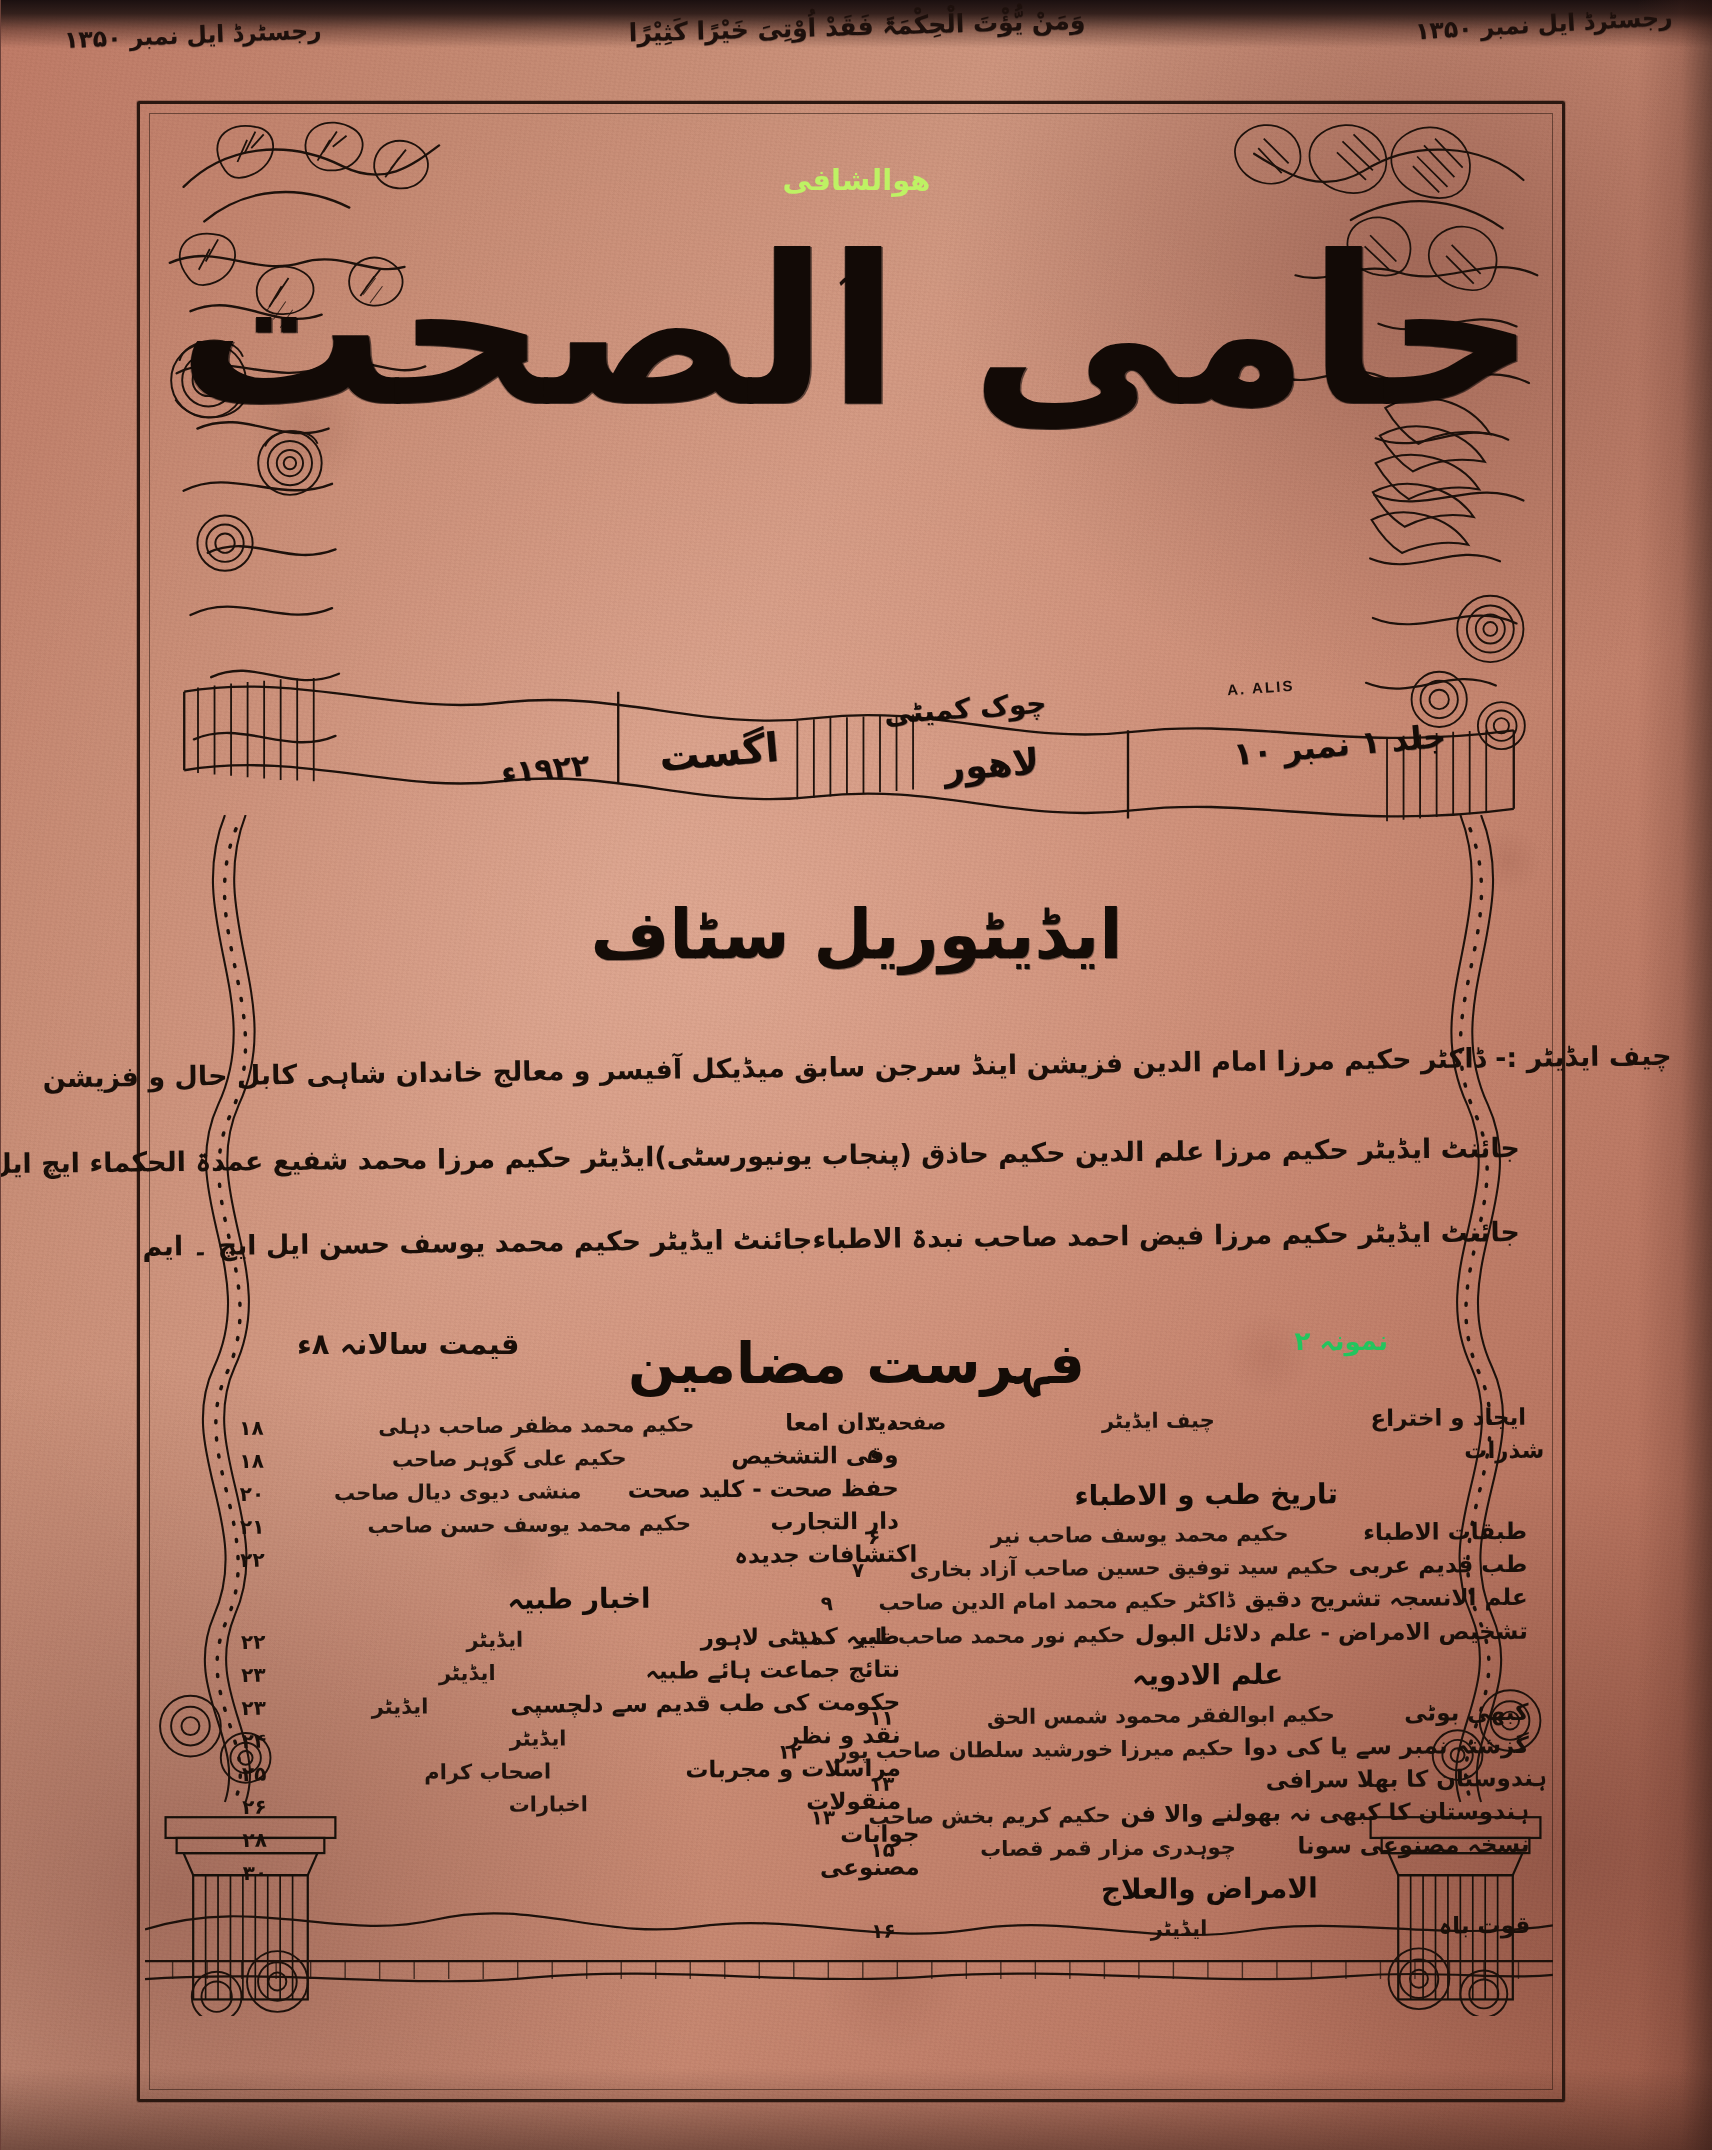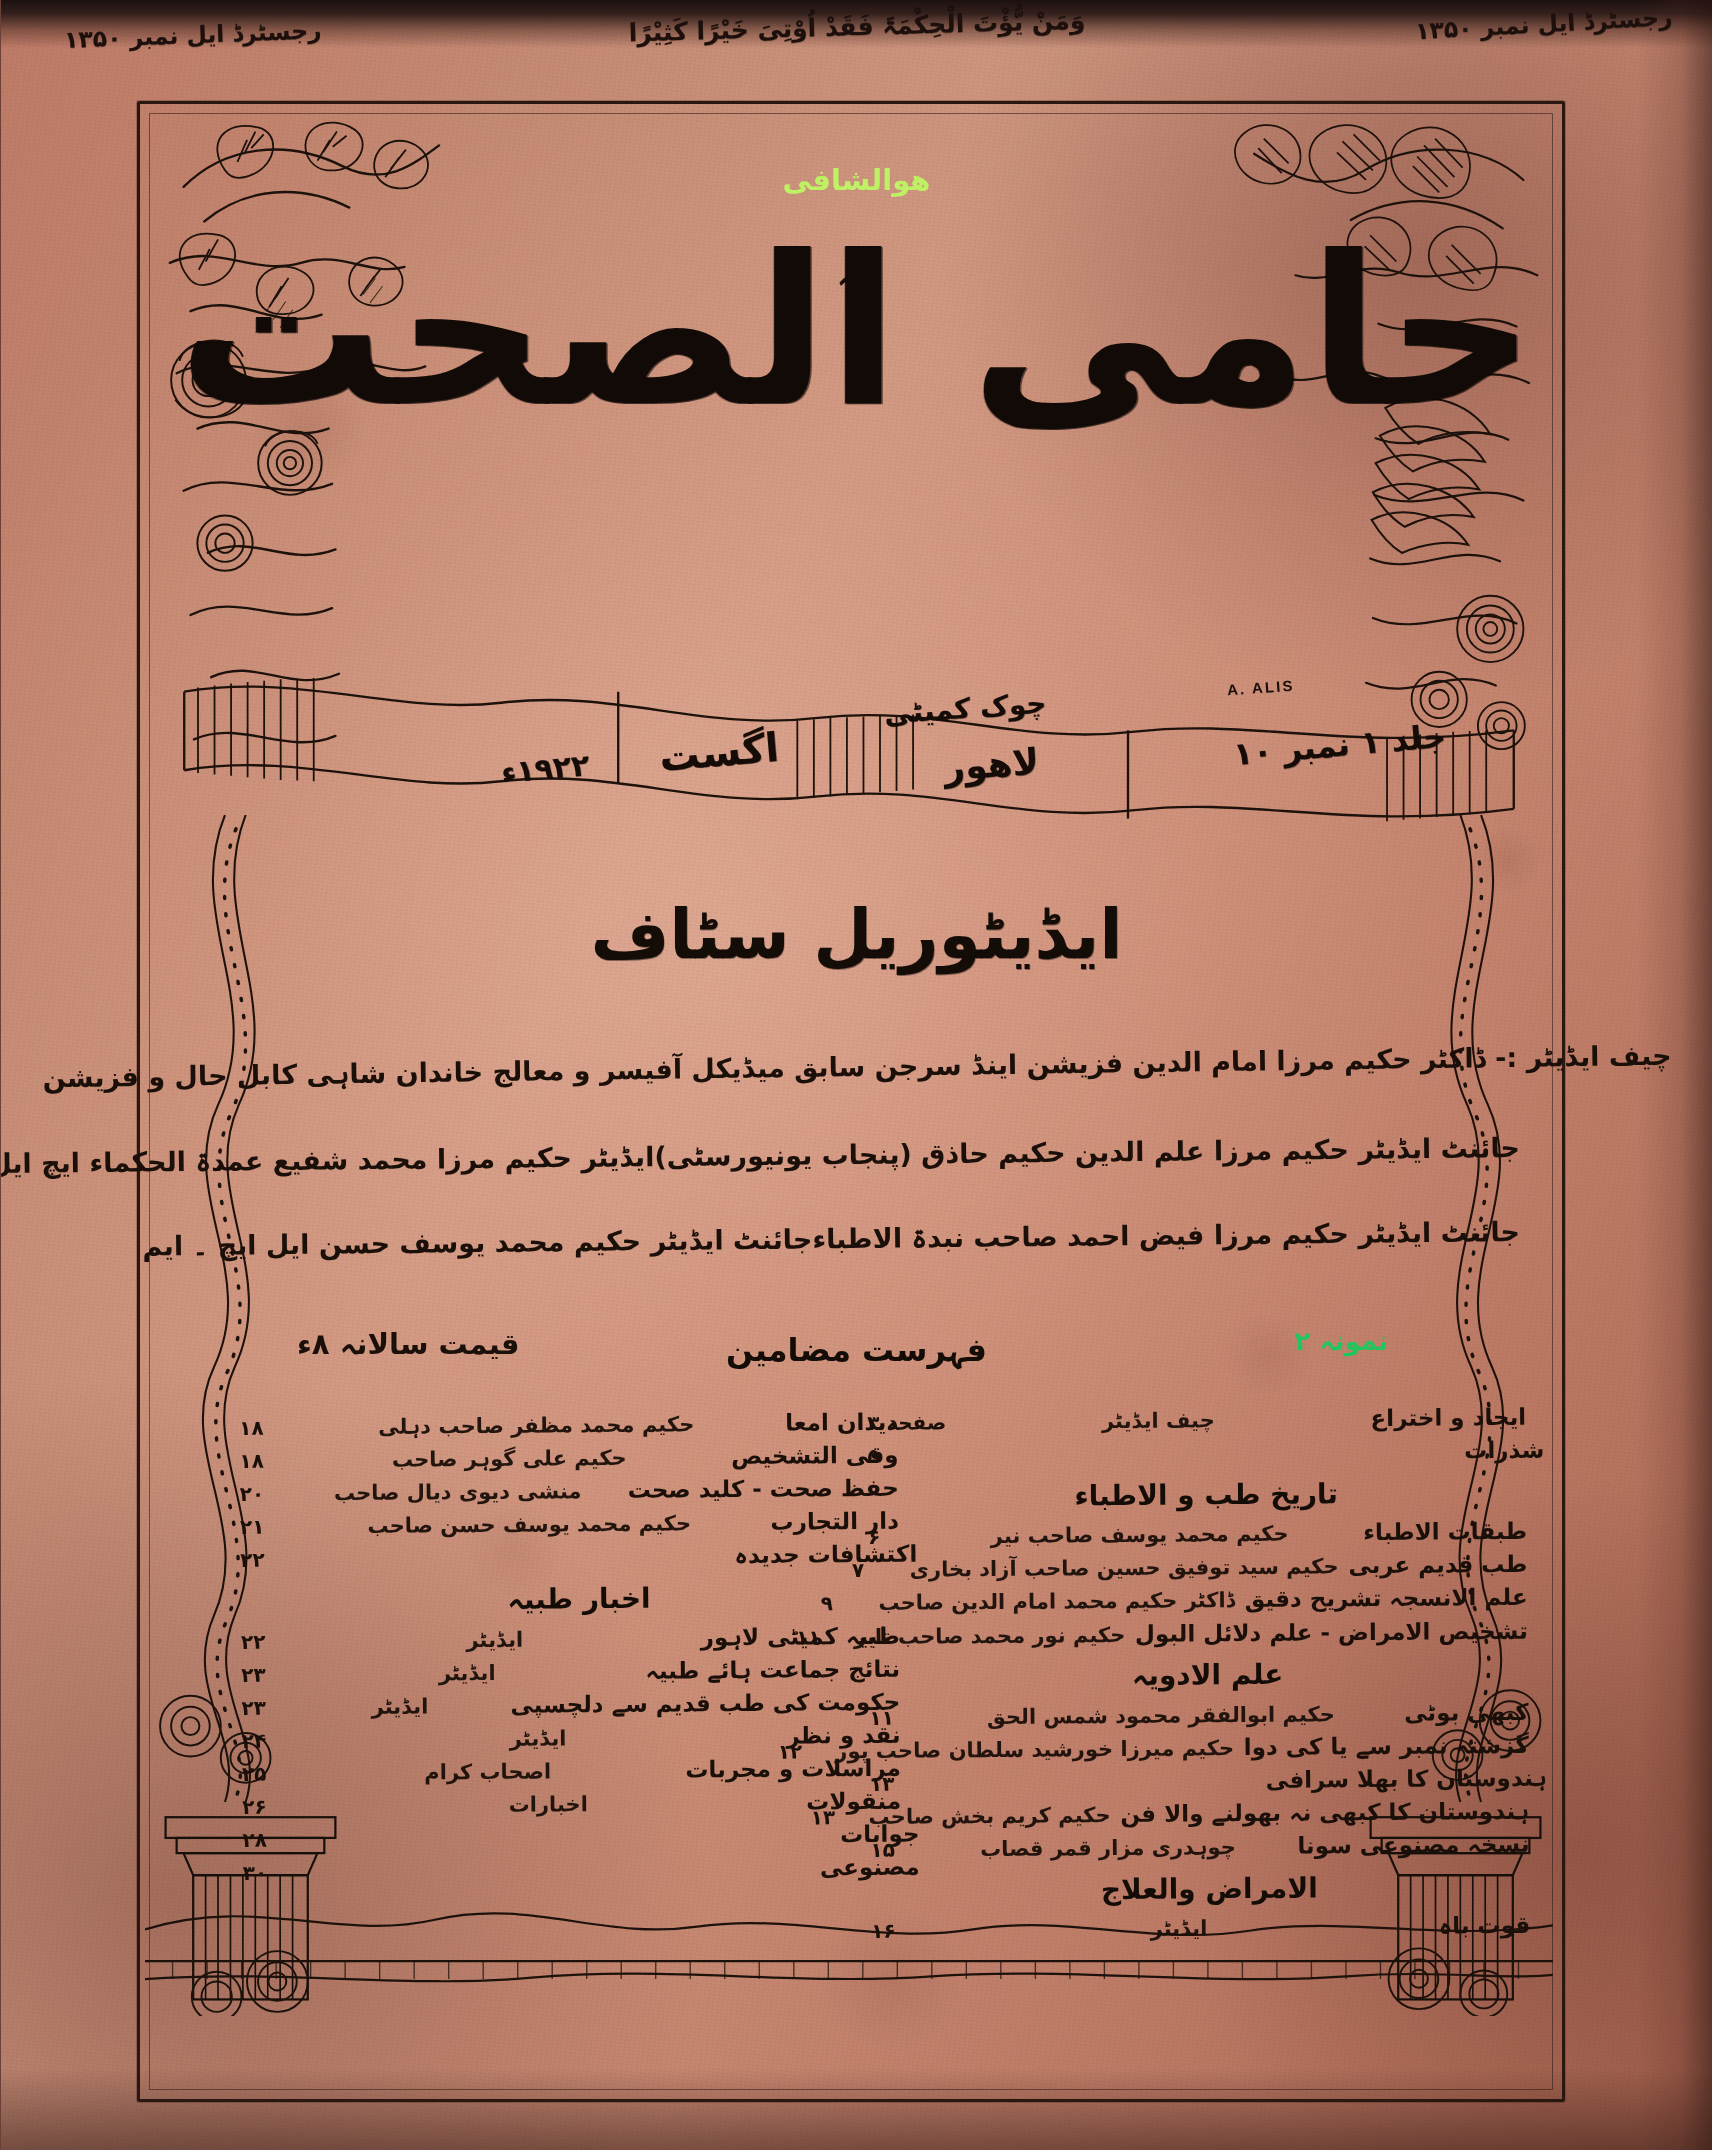--- a/index.html
+++ b/index.html
@@ -124,21 +124,21 @@
   #ed1{top:1052px;left:50%;transform:translateX(-50%) rotate(-.8deg);}
   #ed2-wrap{top:1139px;left:193px;right:193px;display:flex;justify-content:space-between;
             transform:rotate(-.6deg);position:absolute;}
   #ed3-wrap{top:1223px;left:193px;right:193px;display:flex;justify-content:space-between;
             transform:rotate(-.6deg);position:absolute;}
   .ed-cell{color:#1a0f09;font-weight:600;white-space:nowrap;font-size:27px;}
 
   
   #namuna{position:absolute;top:1326px;right:325px;font-size:26px;color:#22c55e;font-weight:600;}
   #toc-title{position:absolute;top:1331px;left:50%;transform:translateX(-50%);
-             font-size:32px;color:#140c07;font-weight:700;}
+             font-size:56px;color:#140c07;font-weight:700;}
   #price{position:absolute;top:1327px;left:297px;font-size:29px;color:#1a0f09;font-weight:700;}
 
   
   .toc-col{position:absolute;top:1408px;width:677px;}
   #toc-right{right:180px;}
   #toc-left{left:228px;}
 
   .toc-row{
     display:flex;align-items:baseline;gap:9.7px;
     margin-bottom:4.1px;font-size:23px;color:#1a0f09;line-height:1.26;

